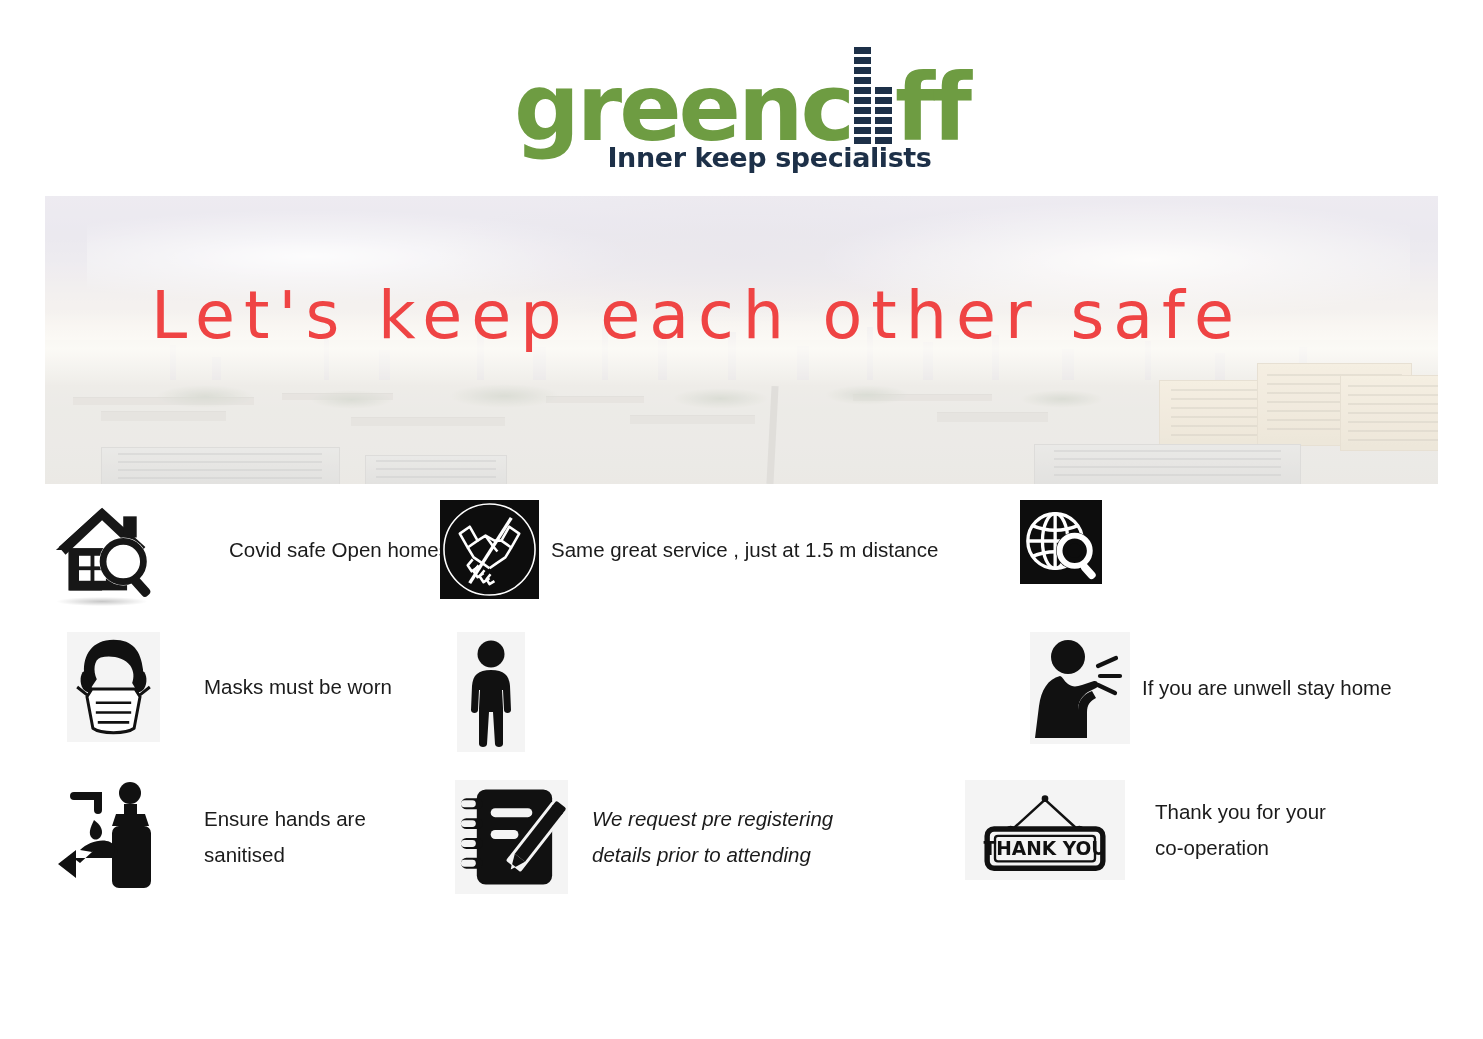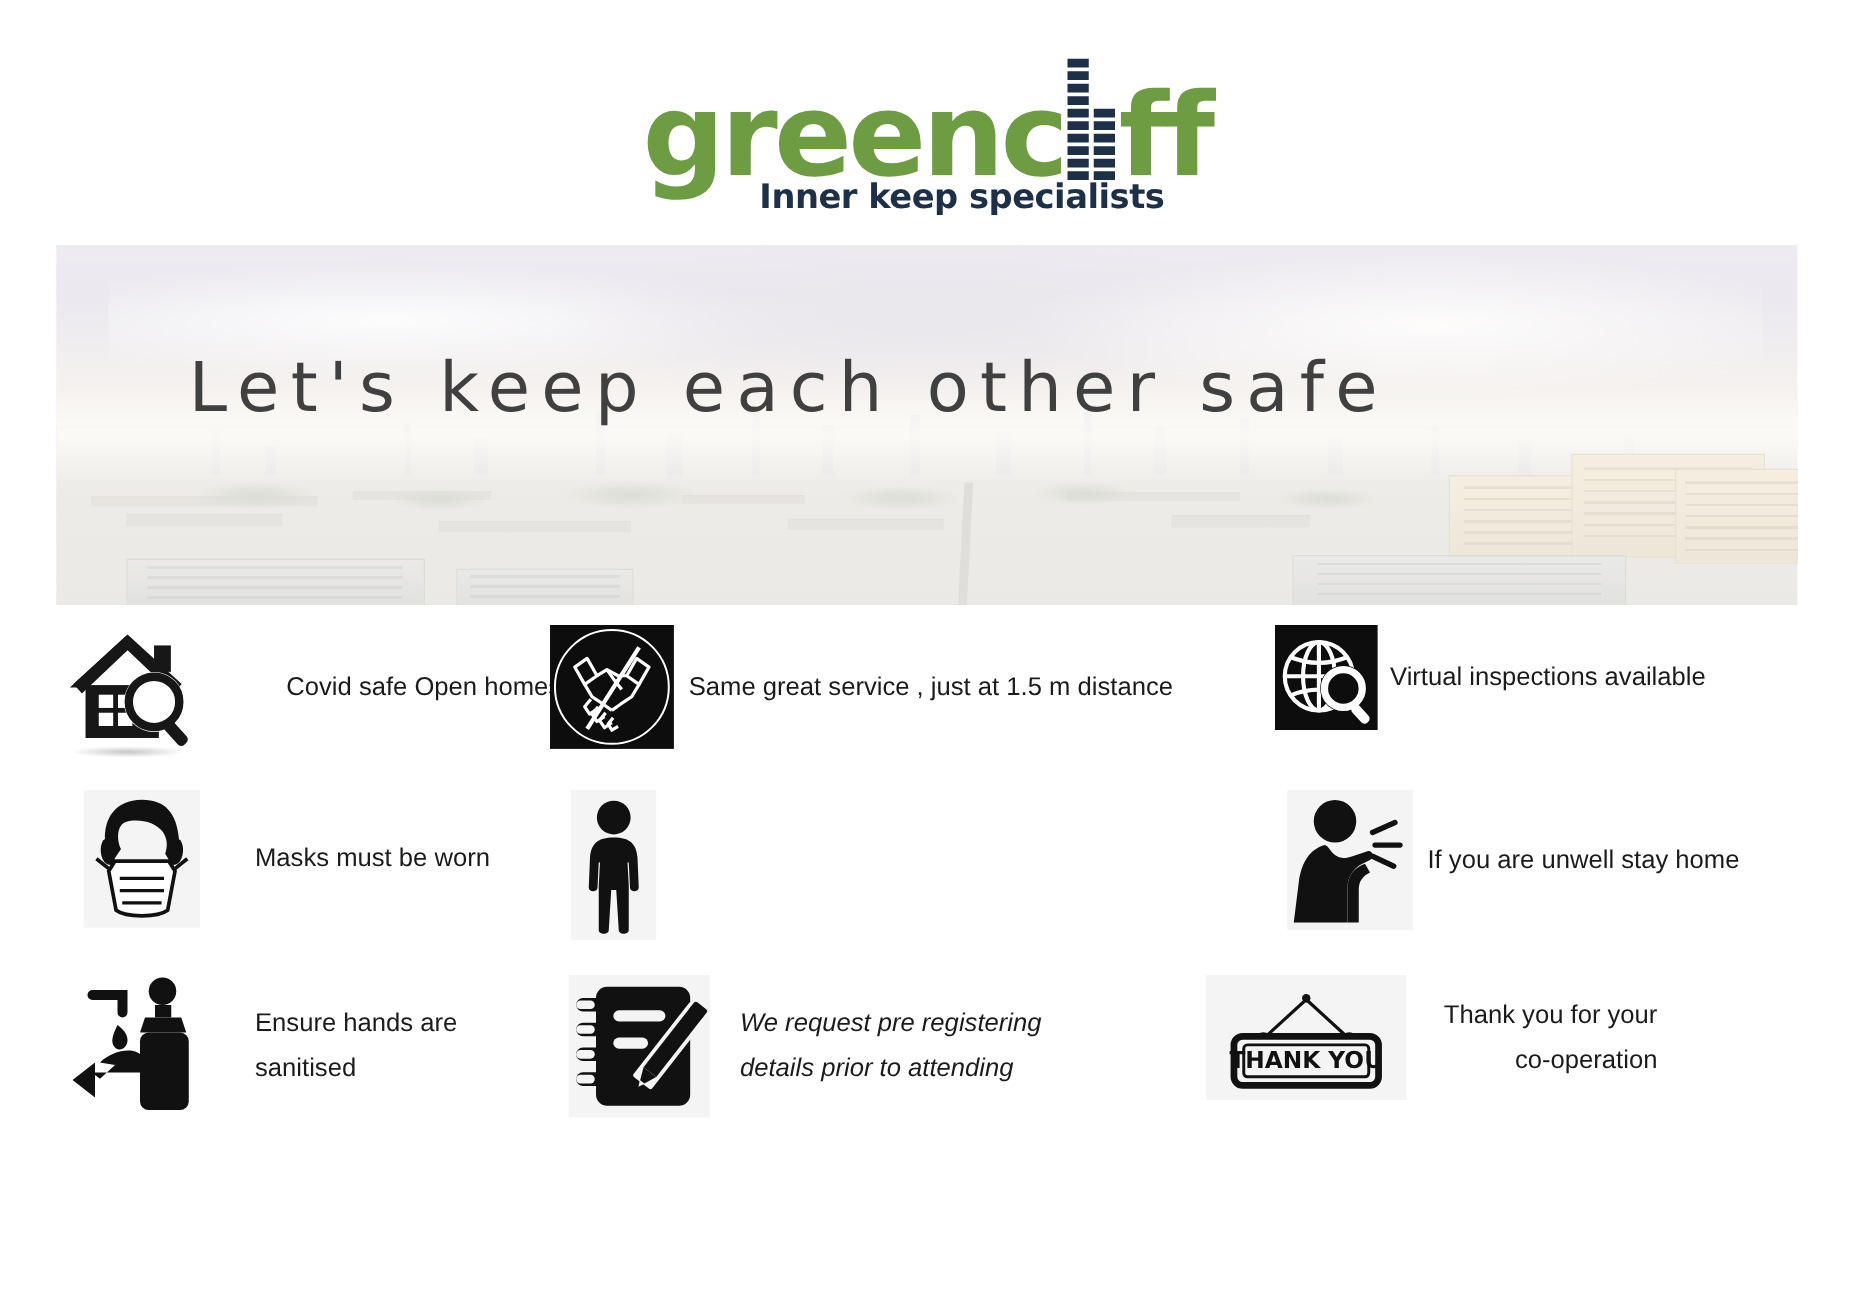--- a/index.html
+++ b/index.html
@@ -207,24 +207,24 @@
   .banner-wash {
     position: absolute;
     inset: 0;
     background: rgba(255,255,255,.47);
   }
   .banner-title {
     position: absolute;
     left: 106px;
     top: 82px;
     font-family: "DejaVu Sans", sans-serif;
-    font-size: 55px;
+    font-size: 65px;
     font-weight: normal;
     letter-spacing: 9px;
-    color: #404040;
+    color: #ef4444;
     white-space: nowrap;
   }
 
   
   .grid {
     position: absolute;
     left: 45px;
     top: 492px;
     width: 1395px;
     height: 440px;
@@ -422,21 +422,20 @@
           <line x1="8" y1="42" x2="64" y2="42"></line>
           <path d="M12 26 Q36 36 60 26"></path>
           <path d="M12 58 Q36 48 60 58"></path>
         </g>
         <circle cx="56" cy="52" r="19" fill="#0d0d0d"></circle>
         <circle cx="56" cy="52" r="15.5" fill="none" stroke="#ffffff" stroke-width="6"></circle>
         <circle cx="56" cy="52" r="7.5" fill="#0d0d0d"></circle>
         <rect fill="#ffffff" x="66" y="64" width="8" height="18" rx="3.5" transform="rotate(-42 70 73)"></rect>
       </svg>
     </div>
-    <div class="label" style="margin-left:10px;">Virtual inspections available</div>
   </div>
 
   <div class="cell c4">
     <div class="icon swatch-light" style="width:93px;height:110px;">
       <svg viewBox="0 0 94 112" width="93" height="110" aria-hidden="true">
         <rect width="94" height="112" fill="#f4f4f4"></rect>
         <path fill="#111111" d="M47 8 C25 8 16 24 17 41 C17.5 50 20 56 22 60 L30 48 C26 40 27 28 34 26 C44 23 58 26 64 34 C68 40 68 46 66 52 L72 62 C76 54 78 46 77 38 C75 20 67 8 47 8 Z"></path>
         <path fill="#111111" d="M17 40 C13 42 12 52 16 58 C19 62 24 62 26 59 Z"></path>
         <path fill="#111111" d="M77 40 C81 42 82 52 78 58 C75 62 70 62 68 59 Z"></path>
         <path fill="#ffffff" stroke="#111111" stroke-width="3" d="M25 58 L69 58 L74 66 L68 98 C60 104 34 104 26 98 L20 66 Z"></path>
@@ -533,17 +532,17 @@
         <rect width="162" height="102" fill="#f4f4f4"></rect>
         <circle cx="81" cy="19" r="3.4" fill="#111111"></circle>
         <path fill="none" stroke="#111111" stroke-width="2.6" d="M81 20 L46 52 M81 20 L116 52"></path>
         <circle cx="46" cy="53" r="5" fill="#f4f4f4" stroke="#111111" stroke-width="2.6"></circle>
         <circle cx="116" cy="53" r="5" fill="#f4f4f4" stroke="#111111" stroke-width="2.6"></circle>
         <rect x="22" y="50" width="118" height="40" rx="7" fill="#f4f4f4" stroke="#111111" stroke-width="5.5"></rect>
         <rect x="30" y="57" width="102" height="26" rx="3" fill="#f4f4f4" stroke="#111111" stroke-width="2.4"></rect>
         <text x="81" y="76" text-anchor="middle" font-family="&quot;DejaVu Sans&quot;, sans-serif" font-size="19" font-weight="bold" fill="#111111">THANK YOU</text>
       </svg>
     </div>
-    <div class="label" style="margin-left:30px;text-align:right;">Thank you for your
+    <div class="label" style="margin-left:30px;">Thank you for your
 co-operation</div>
   </div>
 
 </div>
 
 </body></html>

